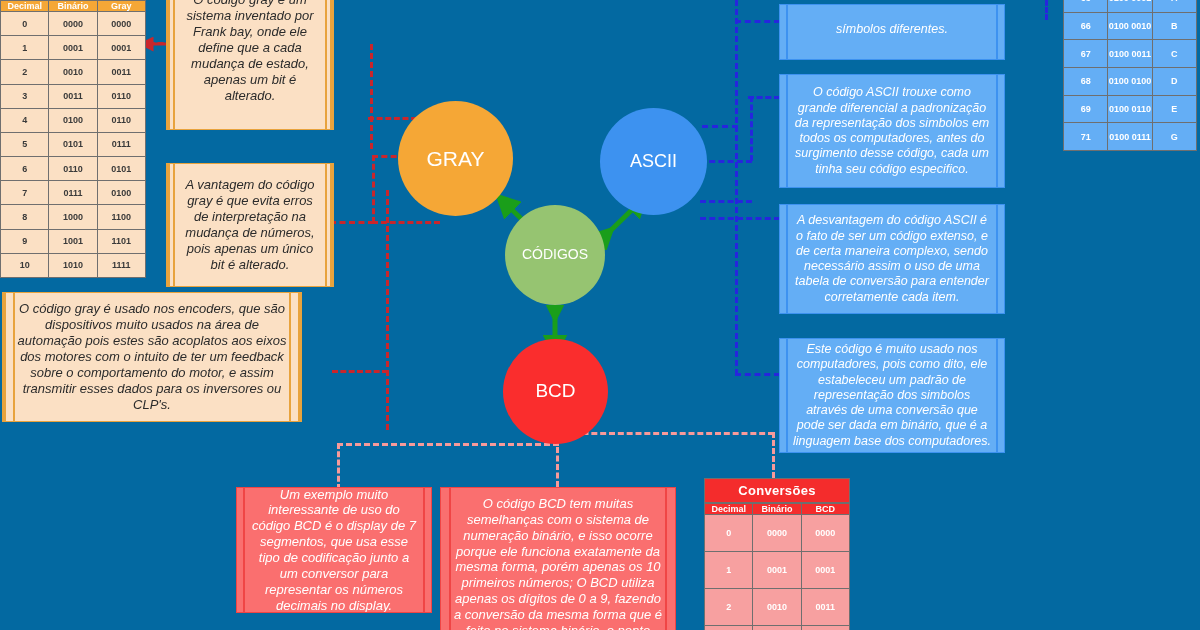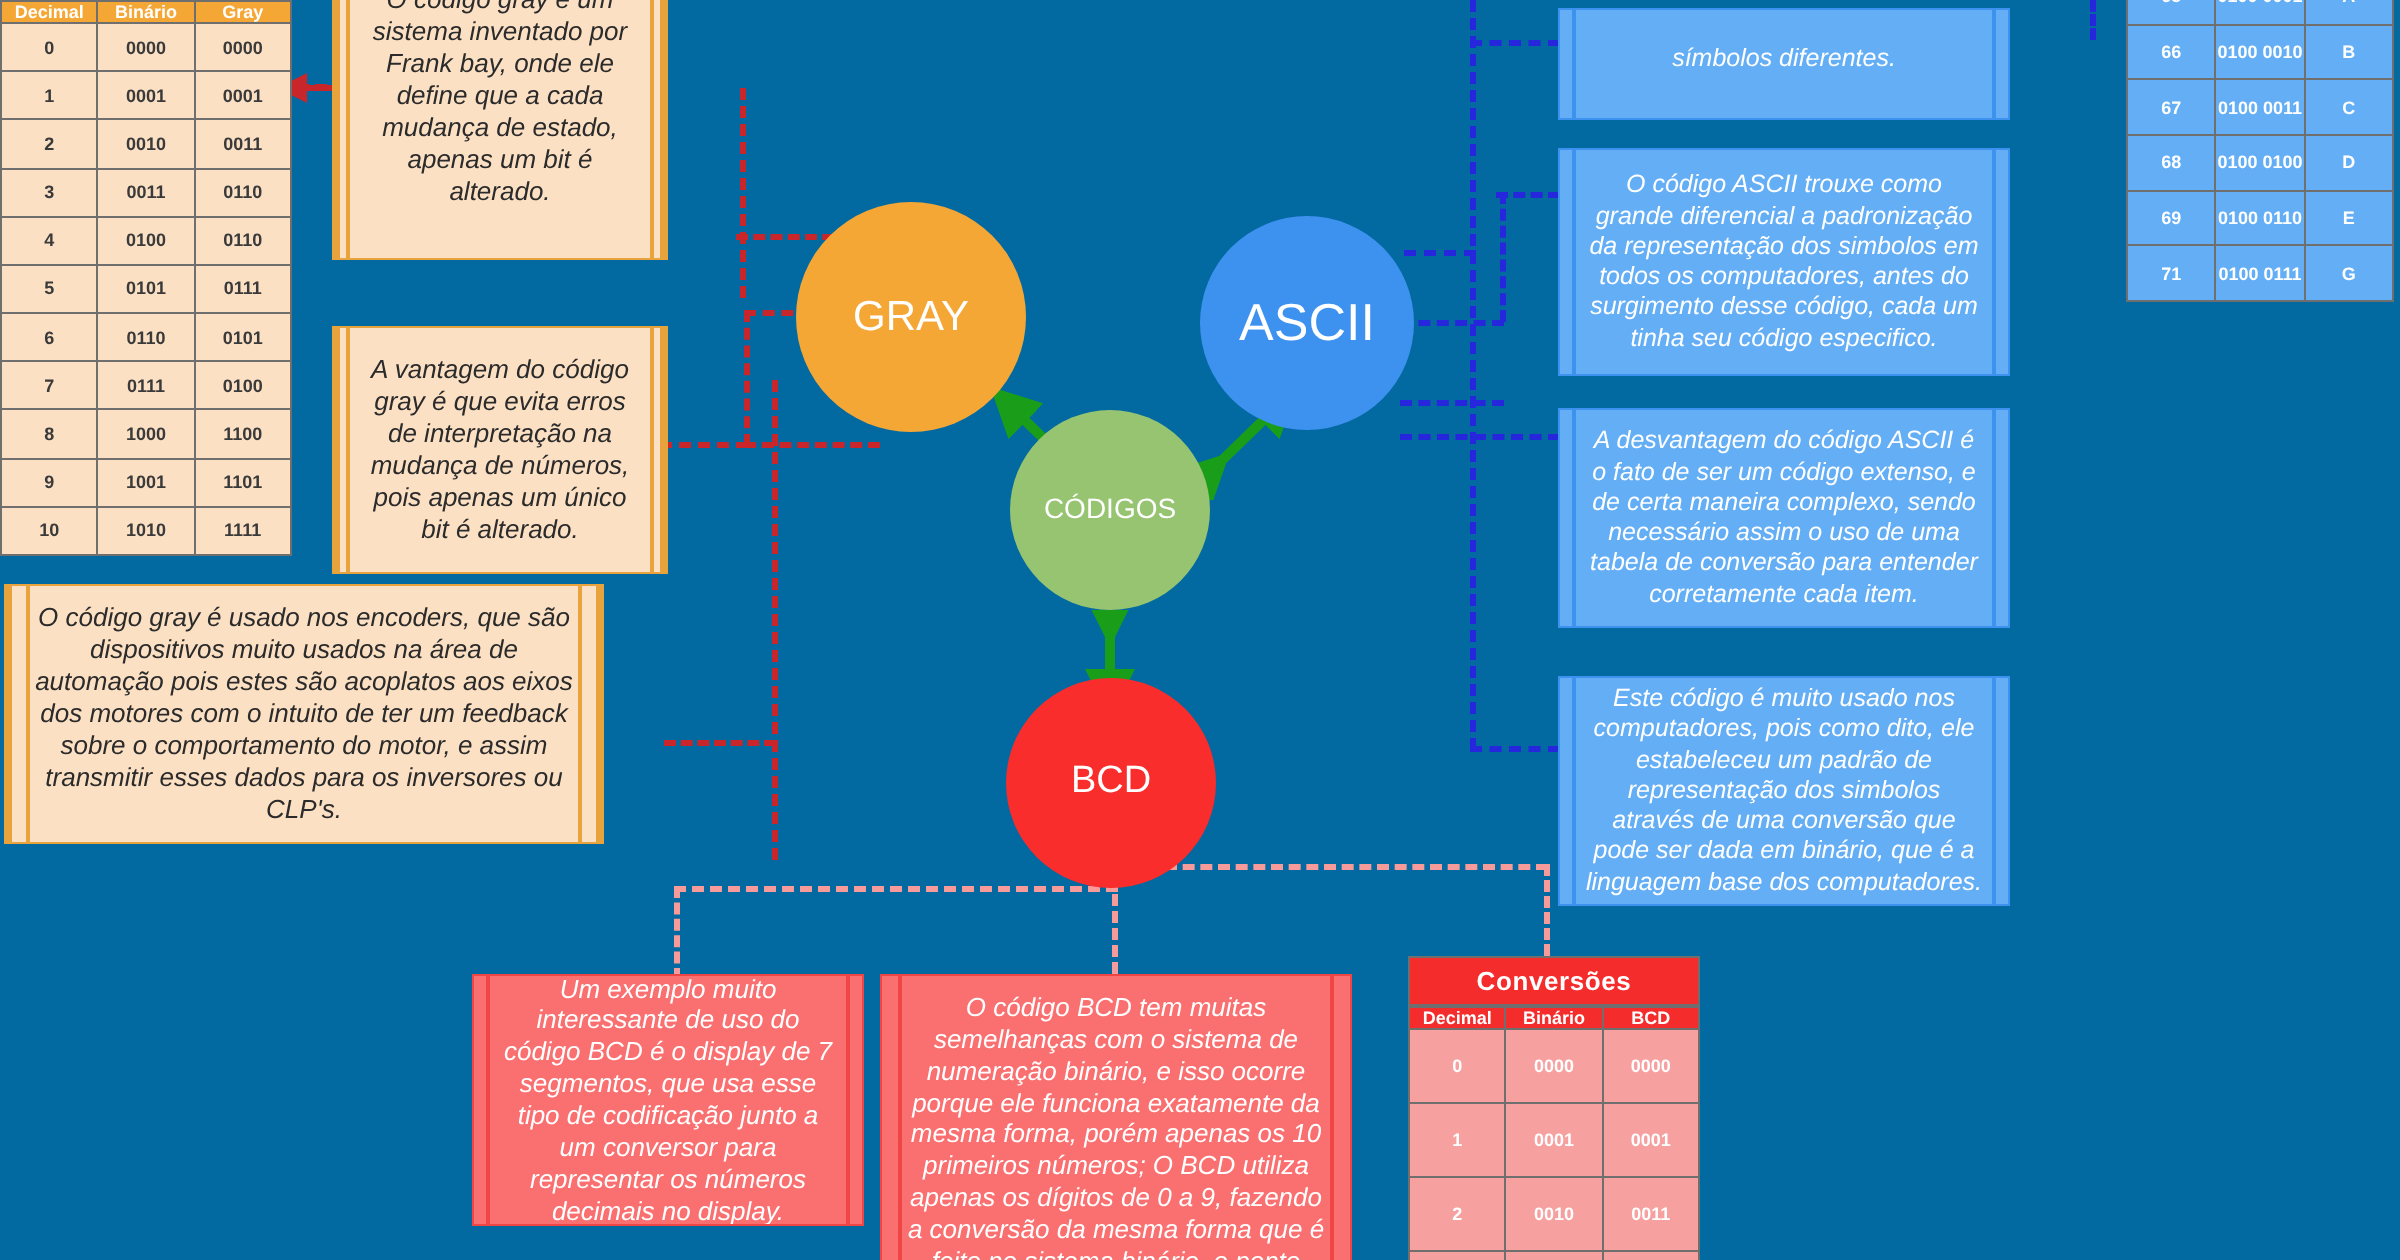--- a/index.html
+++ b/index.html
@@ -267,21 +267,21 @@
   <div class="abs box box-orange" style="left:2px; top:292px; width:300px; height:130px; font-size:13px;">
     <div class="rail rail-o" style="left:10px;"></div>
     <div class="rail rail-o" style="right:10px;"></div>
     <div class="box-inner">O código gray é usado nos encoders, que são dispositivos muito usados na área de automação pois estes são acoplatos aos eixos dos motores com o intuito de ter um feedback sobre o comportamento do motor, e assim transmitir esses dados para os inversores ou CLP's.</div>
   </div>
 
   <div class="abs node node-gray" style="left:398px; top:101px; width:115px; height:115px; font-size:21px;">
     <span>GRAY</span>
   </div>
 
-  <div class="abs node node-ascii" style="left:600px; top:108px; width:107px; height:107px; font-size:26px;">
+  <div class="abs node node-ascii" style="left:600px; top:108px; width:107px; height:107px; font-size:18px;">
     <span>ASCII</span>
   </div>
 
   <div class="abs node node-codigos" style="left:505px; top:205px; width:100px; height:100px; font-size:14px;">
     <span>CÓDIGOS</span>
   </div>
 
   <div class="abs node node-bcd" style="left:503px; top:339px; width:105px; height:105px; font-size:19px;">
     <span>BCD</span>
   </div>

